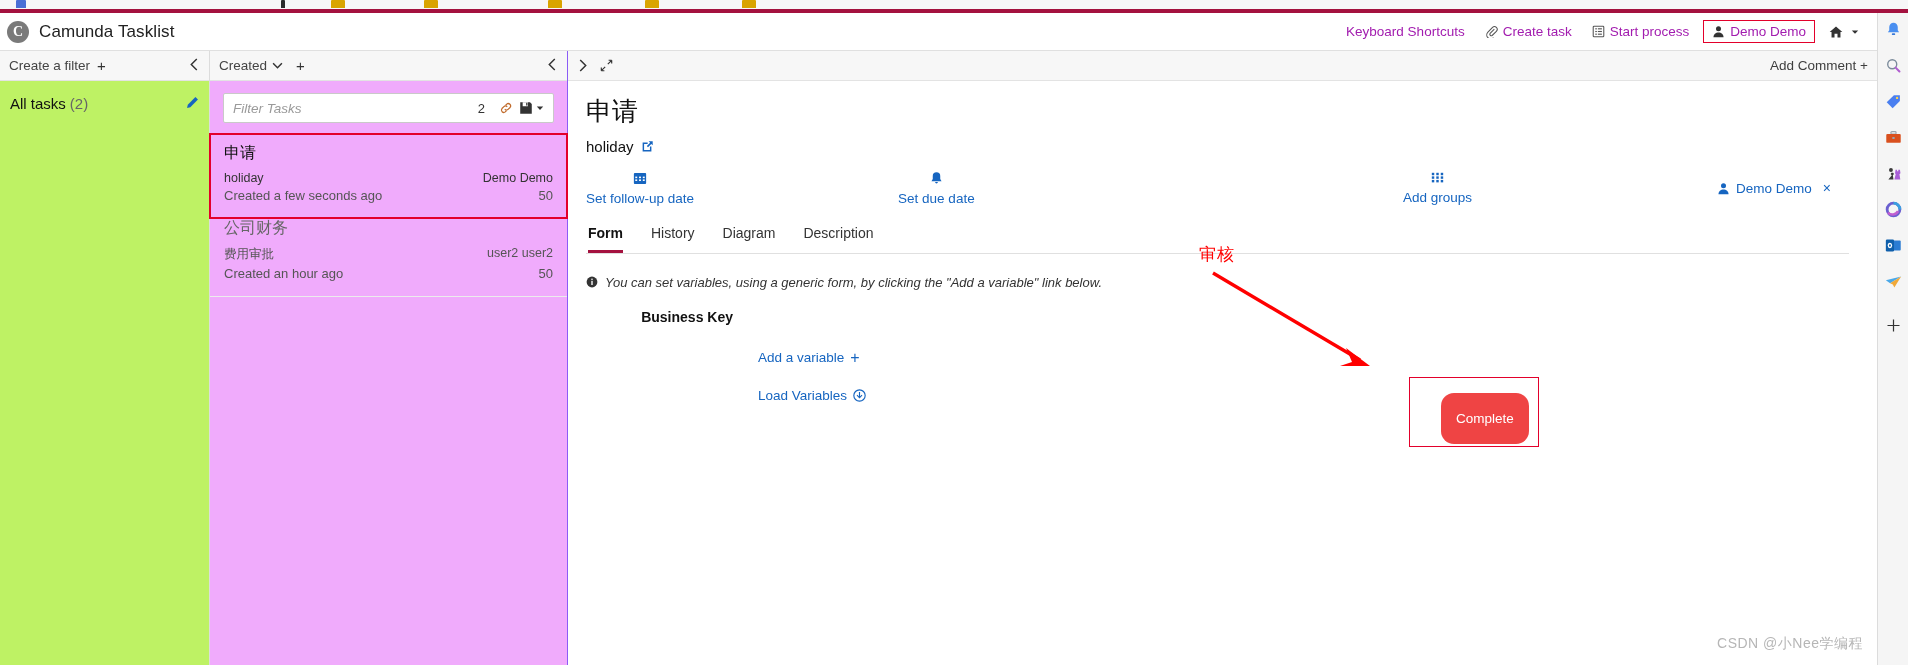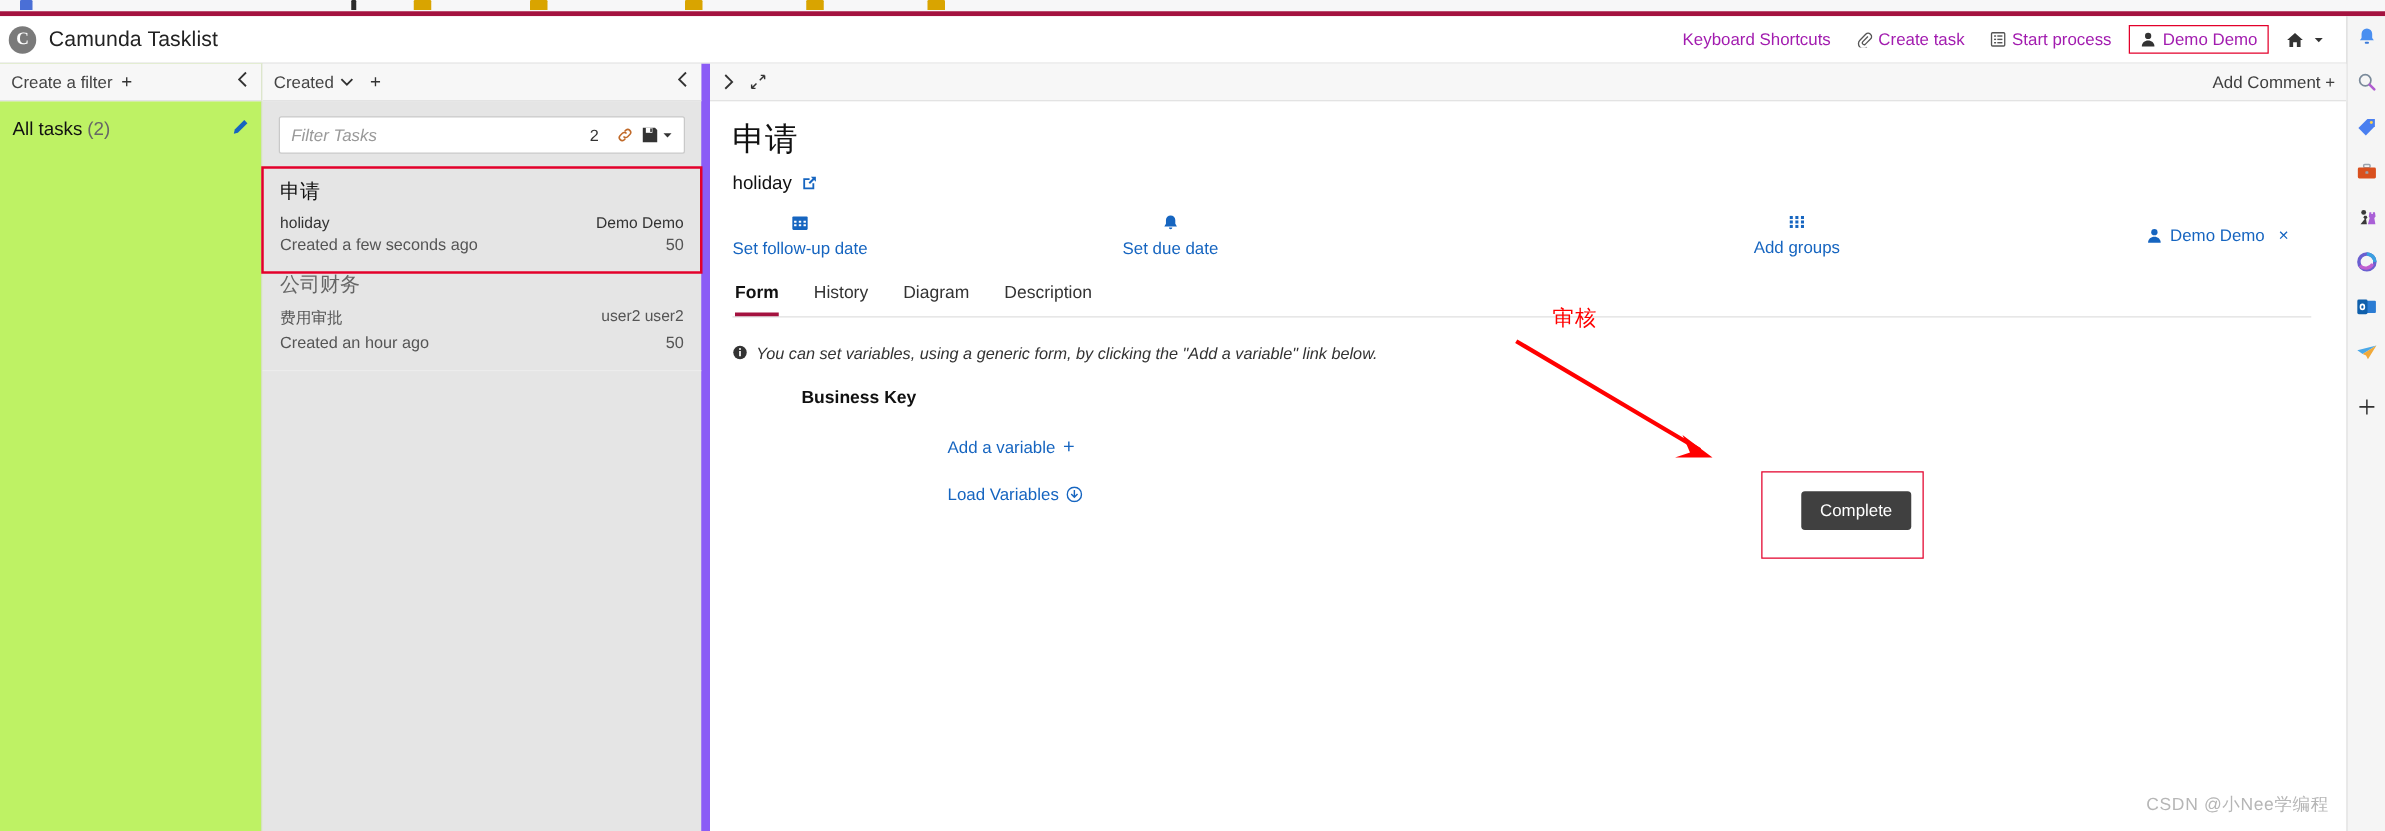--- a/index.html
+++ b/index.html
@@ -74,21 +74,21 @@
     display:flex; align-items:center; padding:0 9px; font-size:13.5px; color:#444;
   }
   .pane-head .chev { margin-left:auto; color:#333; font-size:15px; cursor:pointer; }
   .filter-row {
     display:flex; align-items:center; padding:14px 10px 0 10px; font-size:15px; color:#111;
   }
   .filter-row .count { color:#666; margin-left:4px; }
   .filter-row .pencil { margin-left:auto; color:#1665c0; }
 
   
-  .pane-list { width:358px; border-right:7px solid #8b5cf6; background:#e5e5e5; height:100%; position:relative;}
+  .pane-list { width:358px; border-right:1px solid #8b5cf6; background:#f0abfc; height:100%; position:relative;}
   .search-wrap { padding:12px 13px 11px 13px; }
   .search-box {
     height:30px; border:1px solid #c9c9c9; border-radius:2px;
     display:flex; align-items:center; padding:0 9px; background:#fff;
   }
   .search-box input {
     border:0; outline:0; flex:1; font-size:13.5px; color:#333;
     font-family:"Liberation Sans", sans-serif; background:transparent;
   }
   .search-box input::placeholder { color:#9a9a9a; font-style:italic; }
@@ -155,31 +155,31 @@
     display:flex; align-items:center; padding:0 10px; font-size:13.5px; color:#7c7c7c;
     max-width:1045px;
   }
   .link-row { display:flex; margin-top:24px; }
   .link-row .spacer { width:172px; }
   .link-btn { color:#1665c0; font-size:13.5px; display:flex; align-items:center; gap:6px; cursor:pointer;}
 
   
   .anno-text {
     position:absolute; left:1199px; top:243px;
-    color:#ff0000; font-size:17px; letter-spacing:1px;margin-left:43px;
+    color:#ff0000; font-size:17px; letter-spacing:1px;
   }
   .anno-arrow { position:absolute; left:1210px; top:270px; pointer-events:none; }
   .anno-box {
     position:absolute; left:1409px; top:377px; width:130px; height:70px;
     border:1.6px solid #e3002b;
   }
   .complete-btn {
     position:absolute; left:1441px; top:393px;
-    background:#404040; color:#fff; border:0; border-radius:3px;
-    padding:8px 15px; font-size:13.5px; cursor:pointer;
+    background:#ef4444; color:#fff; border:0; border-radius:13px;
+    padding:18px 15px; font-size:13.5px; cursor:pointer;
     font-family:"Liberation Sans", sans-serif;
   }
 
   .watermark {
     position:absolute; right:45px; bottom:12px;
     color:#b6b6b6; font-size:14px; letter-spacing:.5px;
   }
 </style>
 </head>
 <body>

